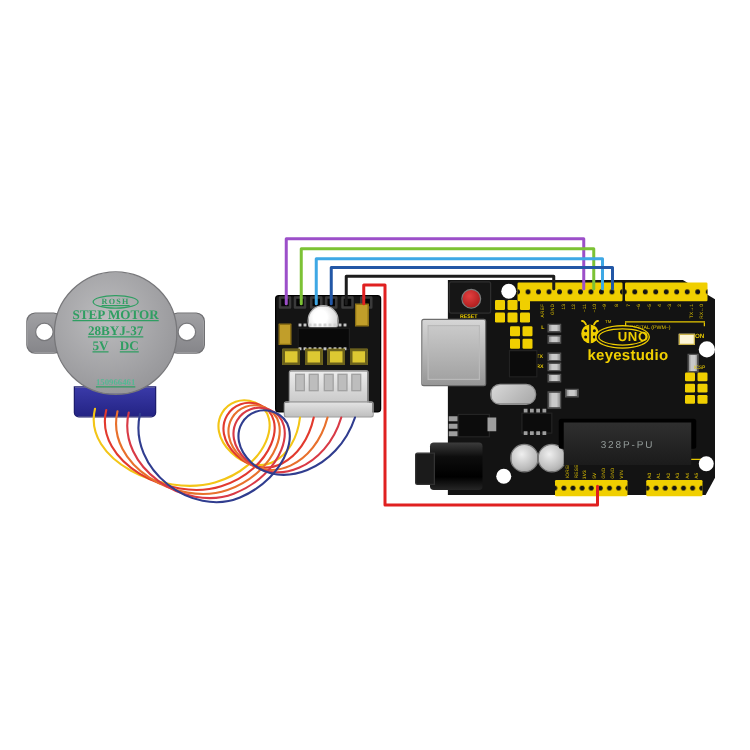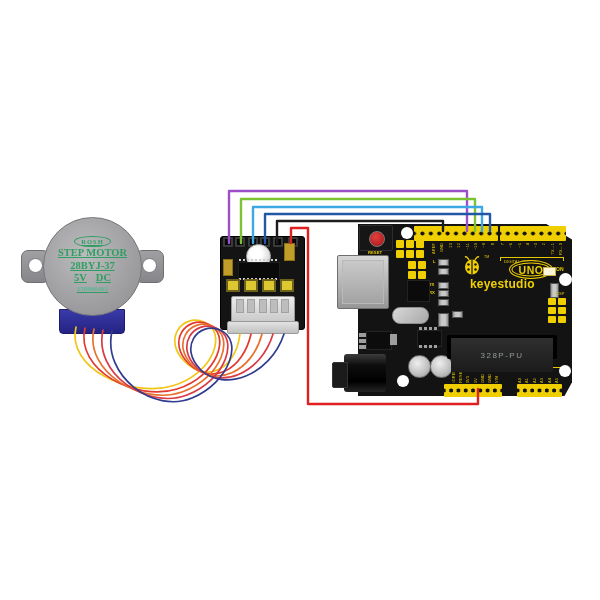--- a/index.html
+++ b/index.html
@@ -14,21 +14,21 @@
     background:#ffffff;border:1px solid #79797c;}
   .motor-conn{position:absolute;left:59px;top:309px;width:64px;height:23px;
     background:linear-gradient(180deg,#3a3aa8,#232384);border-radius:0 0 4px 4px;border:1px solid #1d1d6e;}
   .motor-body{position:absolute;left:43px;top:217px;width:97px;height:97px;border-radius:50%;
     background:radial-gradient(circle at 42% 38%,#bcbcbe,#9b9b9e 68%,#8c8c8f);
     border:1px solid #77777a;display:flex;flex-direction:column;align-items:center;}
   .motor-body .badge{margin-top:18px;font-family:"Liberation Serif",serif;font-weight:bold;
     font-size:6.5px;letter-spacing:1px;border:1px solid #2f9e62;border-radius:50%;
     padding:1px 6px;line-height:1.1;}
   .mtxt{font-family:"Liberation Serif",serif;font-weight:bold;font-size:10.5px;line-height:1.18;}
-  .mserial{font-family:"Liberation Serif",serif;font-weight:bold;font-size:7px;margin-top:1px;}
+  .mserial{font-family:"Liberation Serif",serif;font-weight:bold;font-size:7px;margin-top:18px;}
   .vrow{display:flex;gap:9px;}
 
   
   .drv{position:absolute;left:220px;top:236px;width:83px;height:92px;background:#141414;
     border-radius:3px;border:1px solid #000;}
   .drv-sockets{position:absolute;left:223px;top:237px;display:flex;gap:2.4px;}
   .drv-sockets span{width:10px;height:10px;background:#050505;border:2px solid #3a3a3a;
     box-sizing:border-box;border-radius:1px;}
   .drv-sockets span:last-child{margin-left:3px;}
   .drv-circle{position:absolute;left:246px;top:244px;width:23px;height:23px;border-radius:50%;
@@ -91,23 +91,23 @@
   .mcu{position:absolute;left:447px;top:335px;width:110px;height:24px;background:#010101;border-radius:2px;}
   .mcu .face{position:absolute;left:4px;top:3px;width:102px;height:34px;
     background:linear-gradient(180deg,#2f2f2f,#1b1b1b);display:flex;align-items:center;justify-content:center;
     color:#929a98;font-size:8px;letter-spacing:1.5px;text-align:right;}
   .reg{position:absolute;left:366px;top:331px;width:24px;height:17px;background:#0c0c0c;border:1px solid #242424;}
   .pad{position:absolute;background:#9e9e9e;}
   .ic8{position:absolute;left:417px;top:330px;width:23px;height:15px;background:#0c0c0c;border:1px solid #242424;}
   .cap{position:absolute;width:21px;height:21px;border-radius:50%;
     background:radial-gradient(circle at 40% 35%,#efefef,#bcbcbc 62%,#8f8f8f);border:1px solid #7a7a7a;}
   .onled{position:absolute;left:543px;top:267px;width:11px;height:7px;background:#fdf6d8;border:1px solid #c9b24a;}
-  .uno-oval{position:absolute;left:509px;top:260px;width:44px;height:19px;border:1.6px solid #f0cf00;
+  .uno-oval{position:absolute;left:476px;top:260px;width:44px;height:19px;border:1.6px solid #f0cf00;
     border-radius:50%;box-sizing:border-box;box-shadow:inset 0 0 0 1.5px #131313,inset 0 0 0 2.5px #f0cf00;
-    display:flex;align-items:center;justify-content:center;color:#f0cf00;font-weight:bold;font-size:10.5px;
+    display:flex;align-items:center;justify-content:flex-end;color:#f0cf00;font-weight:bold;font-size:10.5px;
     letter-spacing:0.5px;}
   .brand{position:absolute;left:470px;top:277px;color:#f0cf00;font-weight:bold;font-size:12px;letter-spacing:0.2px;}
   svg.wires{position:absolute;left:0;top:0;pointer-events:none;}
 </style>
 </head>
 <body>
 
 <div class="stage">
 
   <div>

